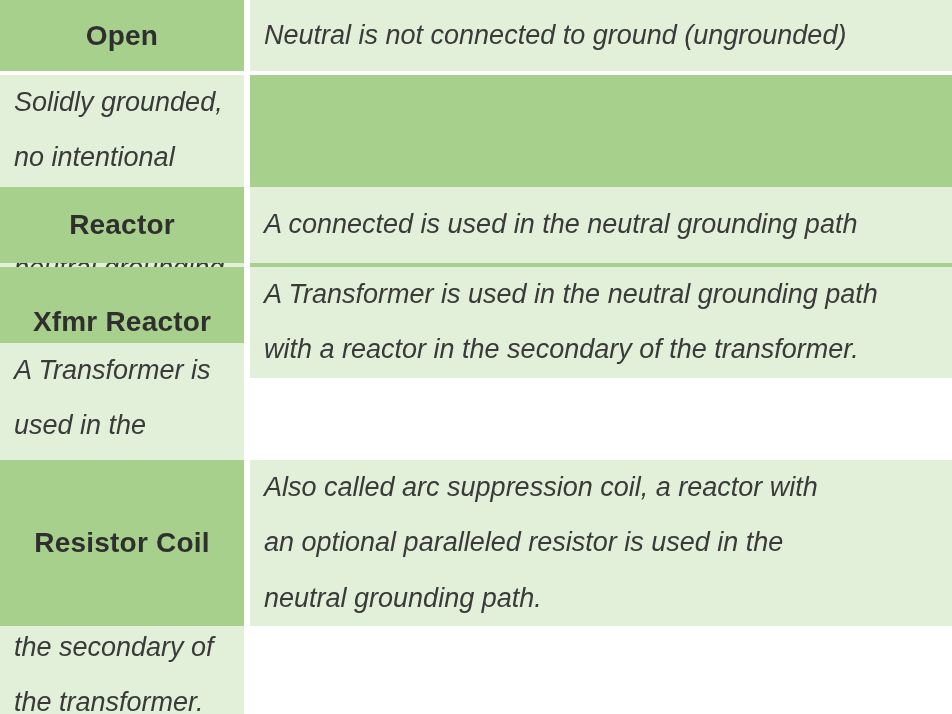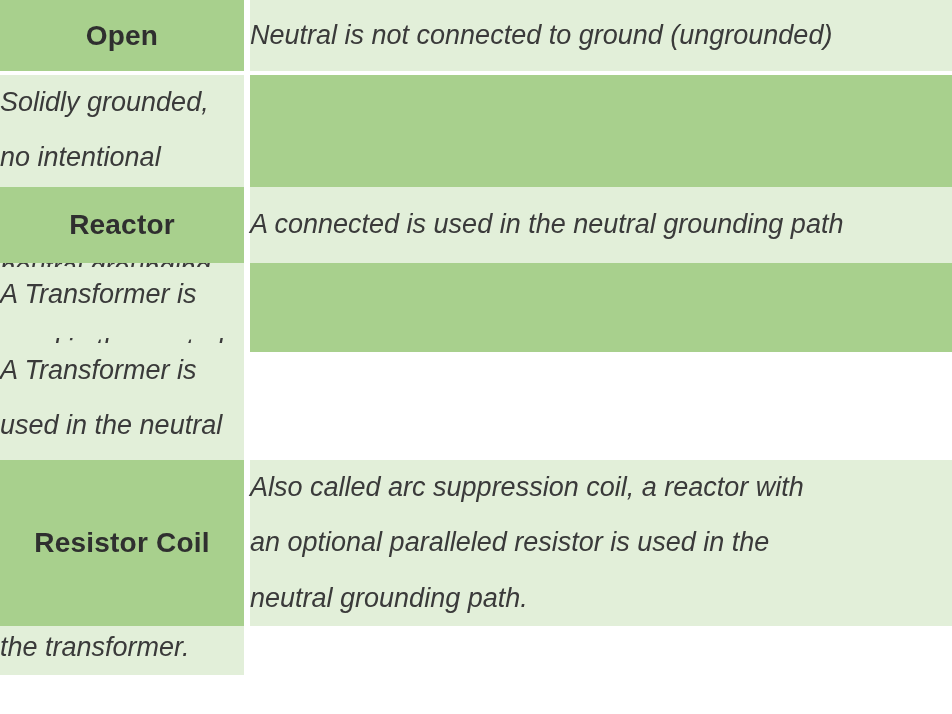--- a/index.html
+++ b/index.html
@@ -51,20 +51,21 @@
     font-size: 28px;
     color: var(--term-text);
     letter-spacing: 0.2px;
   }
   .desc {
     background: var(--desc-bg);
     font-style: italic;
     font-size: 27px;
     color: var(--desc-text);
     line-height: 2.05;
+    padding-left: 14px;
     padding-right: 10px;
     white-space: pre-line;
   }
   .row:nth-child(7) .desc { line-height: 1.6; text-decoration: underline; }
 </style>
 </head>
 <body>
 
 <div class="table" id="grounding-table">
   <div class="row">
@@ -78,20 +79,21 @@
     <div class="cell term">Solid</div>
   </div>
 
   <div class="row">
     <div class="cell term">Reactor</div>
     <div class="cell desc">A connected is used in the neutral grounding path</div>
   </div>
 
 
   <div class="row">
+    <div class="cell term">Xfmr Reactor</div>
     <div class="cell desc">A Transformer is used in the neutral grounding path
 with a reactor in the secondary of the transformer.</div>
   </div>
 
   <div class="row">
     <div class="cell desc">A Transformer is used in the neutral grounding path
 with a resistor in the secondary of the transformer.</div>
   </div>
 
   <div class="row">

